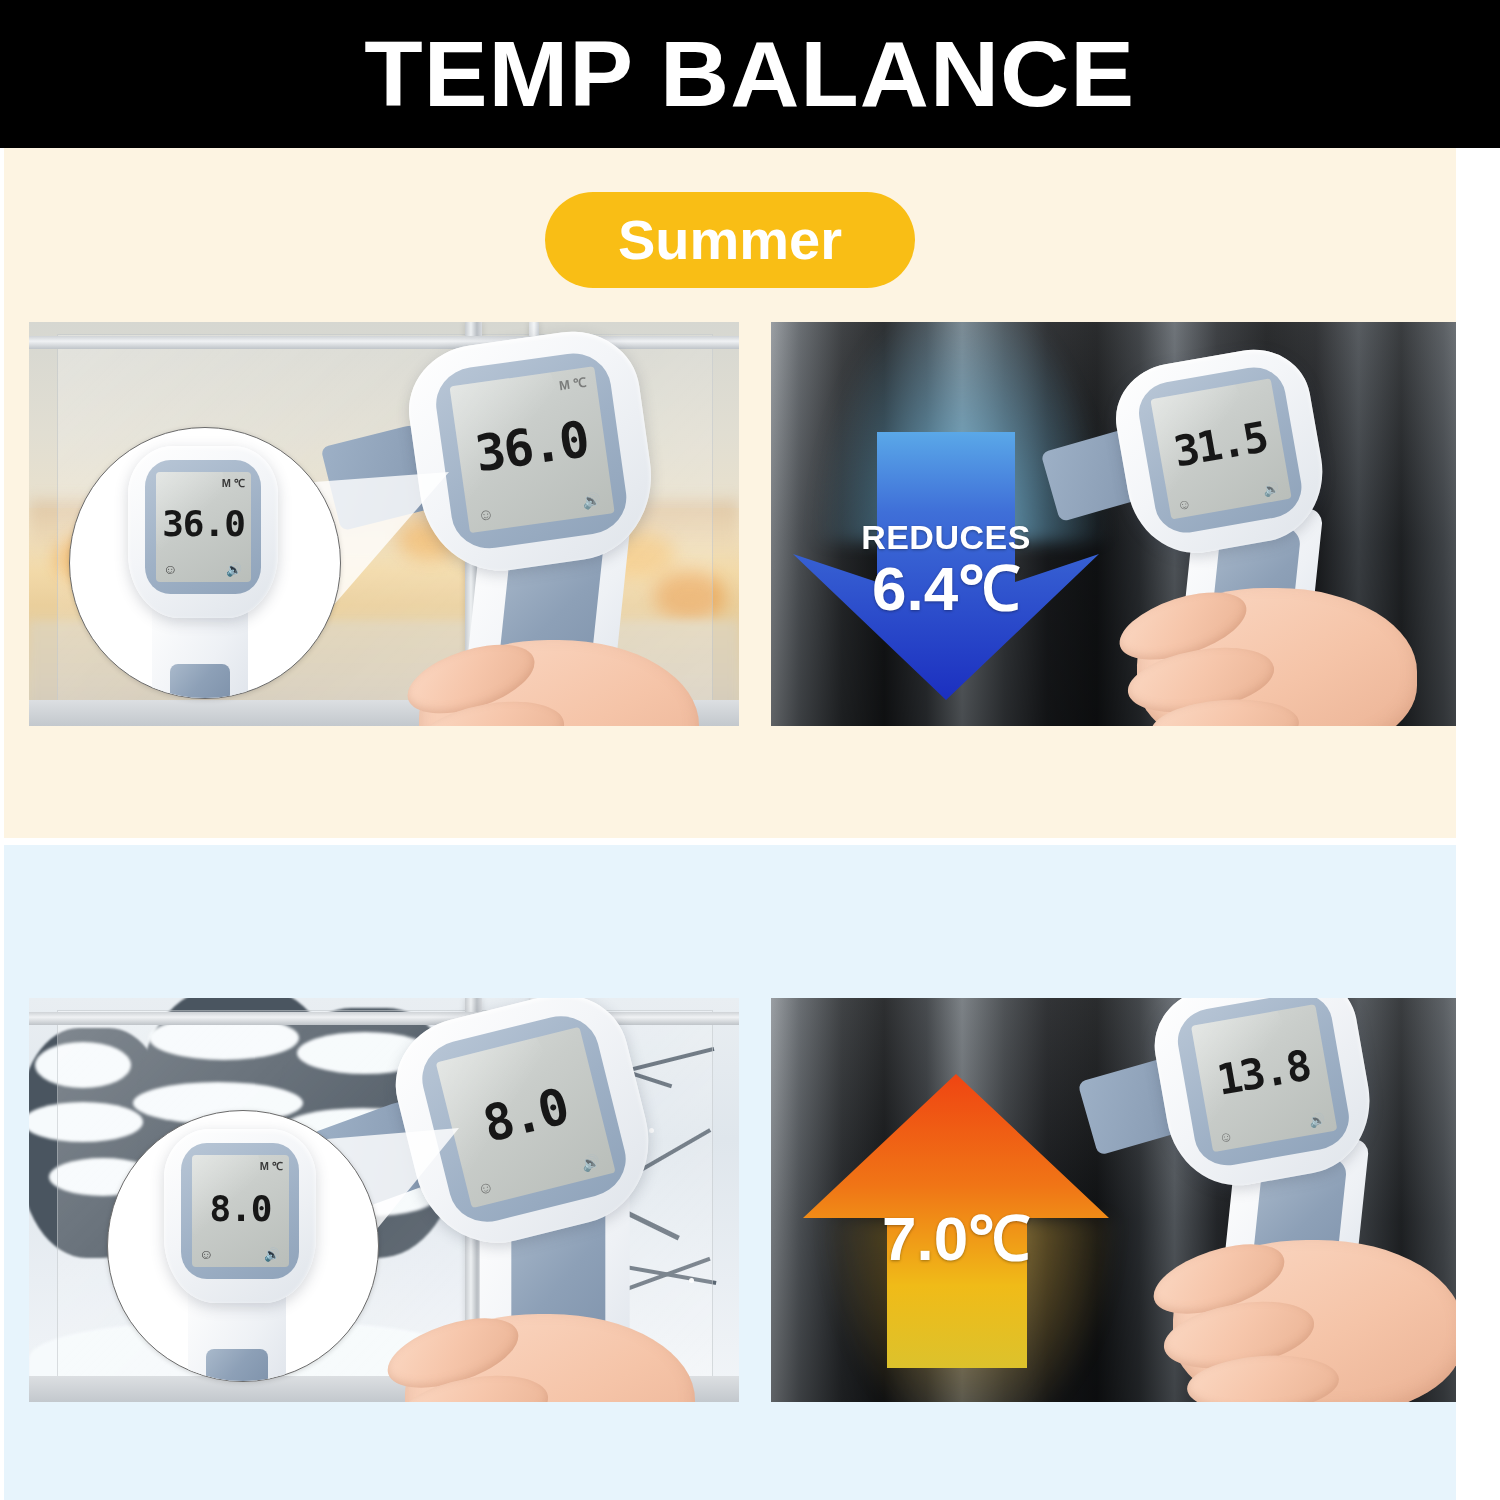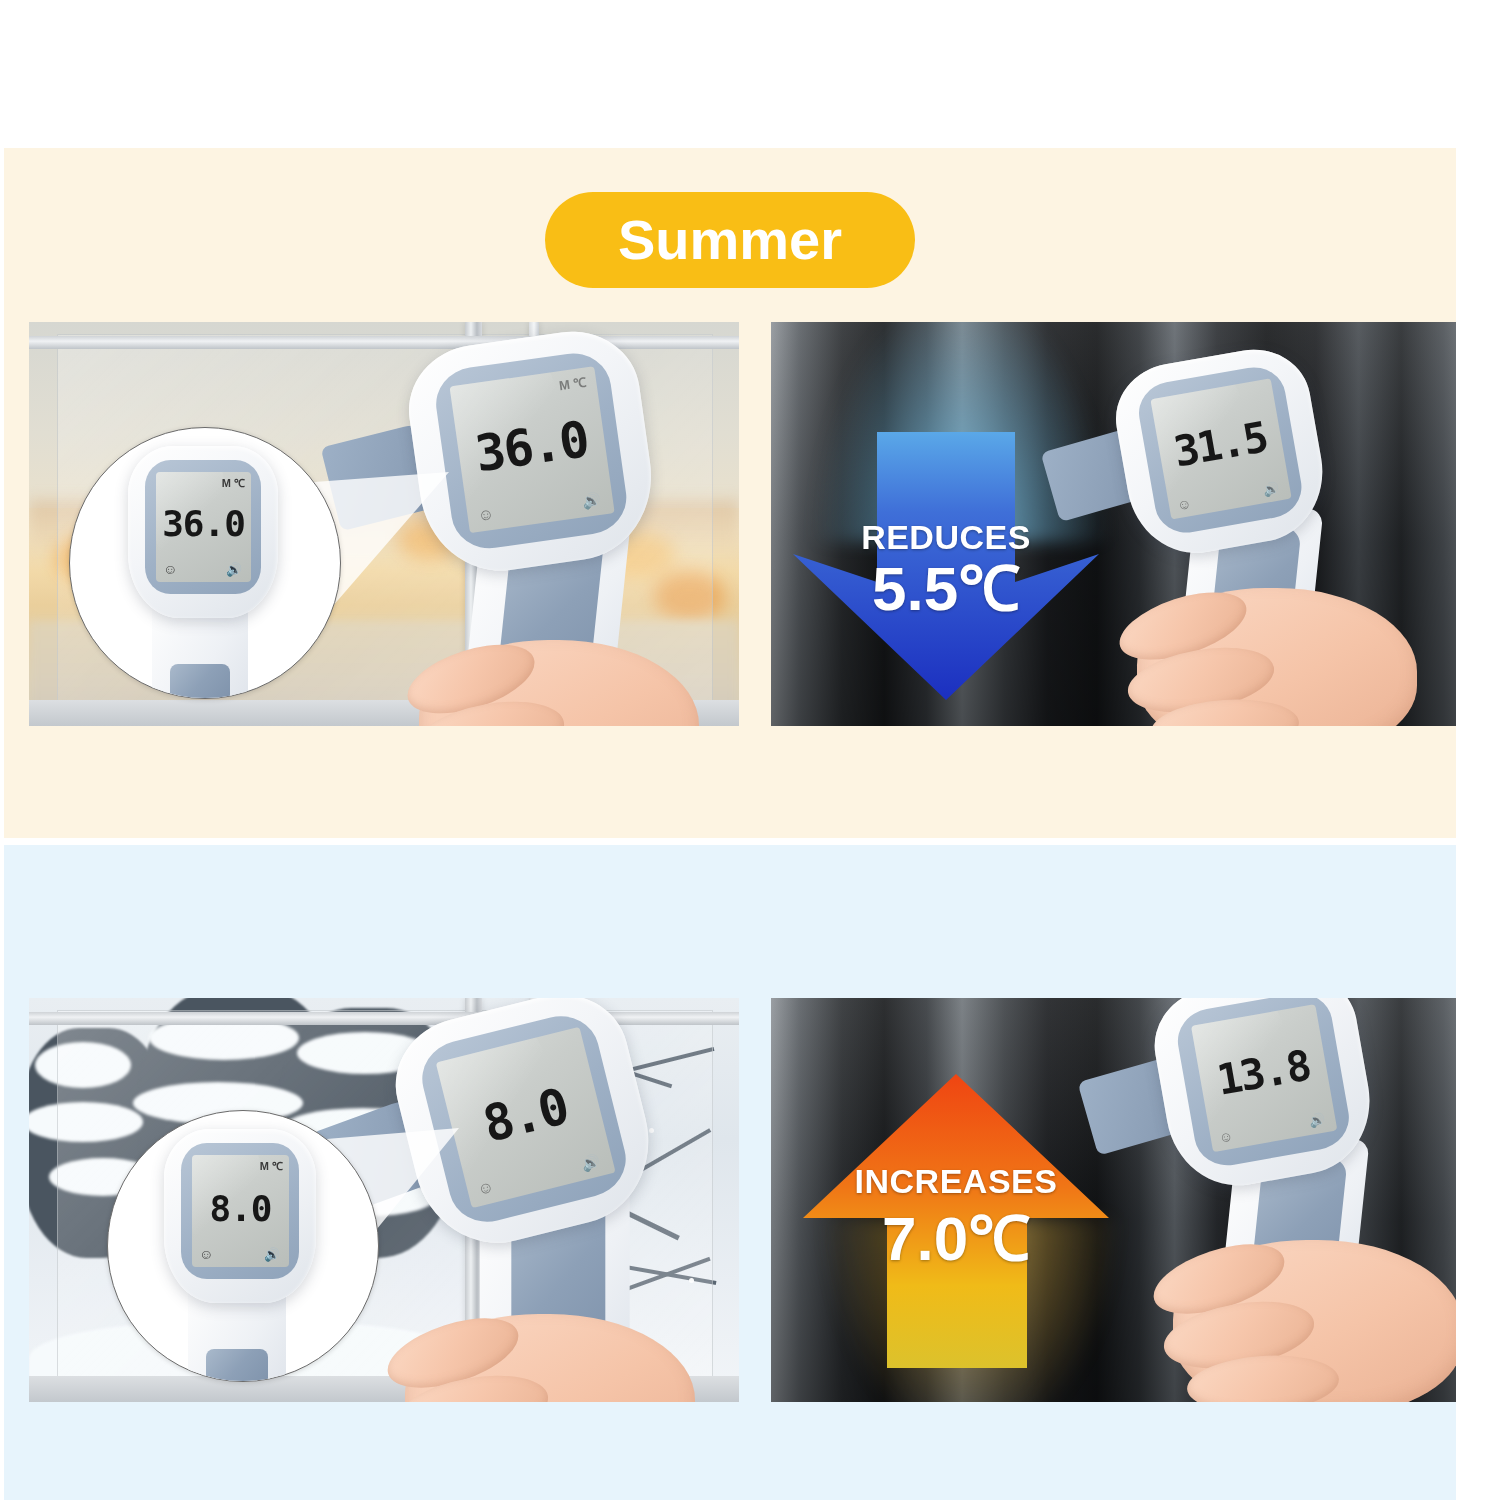--- a/index.html
+++ b/index.html
@@ -227,20 +227,23 @@
     position:absolute;
     background:radial-gradient(ellipse at 50% 0%,rgba(245,190,60,.6),rgba(245,190,60,0) 70%);
     filter:blur(9px);
   }
 </style>
 </head>
 <body>
 
 <div class="page">
 
+  <div class="header">
+    <div class="header-title">TEMP BALANCE</div>
+  </div>
 
   <div class="season season-summer">
 
     <div class="badge badge-summer">
       <span>Summer</span>
     </div>
 
     <div class="panel panel-summer-left">
       <div class="beach-bg"></div>
       <div class="beach-sky"></div>
@@ -322,21 +325,21 @@
           <defs>
             <linearGradient id="gradDown" x1="0" y1="0" x2="0" y2="1">
               <stop offset="0%" stop-color="#5aa8e8"></stop>
               <stop offset="30%" stop-color="#3f6fd8"></stop>
               <stop offset="100%" stop-color="#1b2fc0"></stop>
             </linearGradient>
           </defs>
           <polygon points="96,0 234,0 234,150 318,122 165,268 12,122 96,150" fill="url(#gradDown)"></polygon>
         </svg>
         <div class="arrow-label arrow-title" style="top:88px;">REDUCES</div>
-        <div class="arrow-label arrow-value" style="top:126px;">5.5℃</div>
+        <div class="arrow-label arrow-value" style="top:126px;">6.4℃</div>
       </div>
 
       <div class="thermo" style="left:330px;top:28px;width:320px;height:340px;transform:rotate(-10deg);">
         <div class="body-white" style="left:70px;top:150px;width:128px;height:200px;transform:rotate(16deg);
              background:linear-gradient(120deg,#ffffff,#eef1f5 60%,#dbe1e9);"></div>
         <div class="grip" style="left:96px;top:172px;width:80px;height:172px;transform:rotate(16deg);"></div>
         <div class="grip" style="left:-42px;top:60px;width:104px;height:72px;border-radius:8px 28px 28px 8px;
              transform:rotate(-6deg);background:linear-gradient(120deg,#9db0c6,#8396ae);"></div>
         <div class="thermo-head" style="left:34px;top:0px;width:196px;height:192px;"></div>
         <div class="thermo-bezel" style="left:58px;top:18px;width:148px;height:152px;"></div>
@@ -455,21 +458,20 @@
           <defs>
             <linearGradient id="gradUp" x1="0" y1="0" x2="0" y2="1">
               <stop offset="0%" stop-color="#ef4512"></stop>
               <stop offset="38%" stop-color="#f07516"></stop>
               <stop offset="72%" stop-color="#f0bb18"></stop>
               <stop offset="100%" stop-color="#dcc22c"></stop>
             </linearGradient>
           </defs>
           <polygon points="165,6 318,150 236,150 236,300 96,300 96,150 12,150" fill="url(#gradUp)"></polygon>
         </svg>
-        <div class="arrow-label arrow-title" style="top:96px;">INCREASES</div>
         <div class="arrow-label arrow-value" style="top:140px;">7.0℃</div>
       </div>
 
       <div class="thermo" style="left:370px;top:-24px;width:330px;height:360px;transform:rotate(-10deg);">
         <div class="body-white" style="left:72px;top:156px;width:132px;height:206px;transform:rotate(16deg);
              background:linear-gradient(120deg,#ffffff,#eef1f5 60%,#dbe1e9);"></div>
         <div class="grip" style="left:98px;top:178px;width:84px;height:178px;transform:rotate(16deg);"></div>
         <div class="grip" style="left:-44px;top:64px;width:110px;height:76px;border-radius:8px 28px 28px 8px;
              transform:rotate(-6deg);background:linear-gradient(120deg,#9db0c6,#8396ae);"></div>
         <div class="thermo-head" style="left:34px;top:0px;width:204px;height:200px;"></div>

